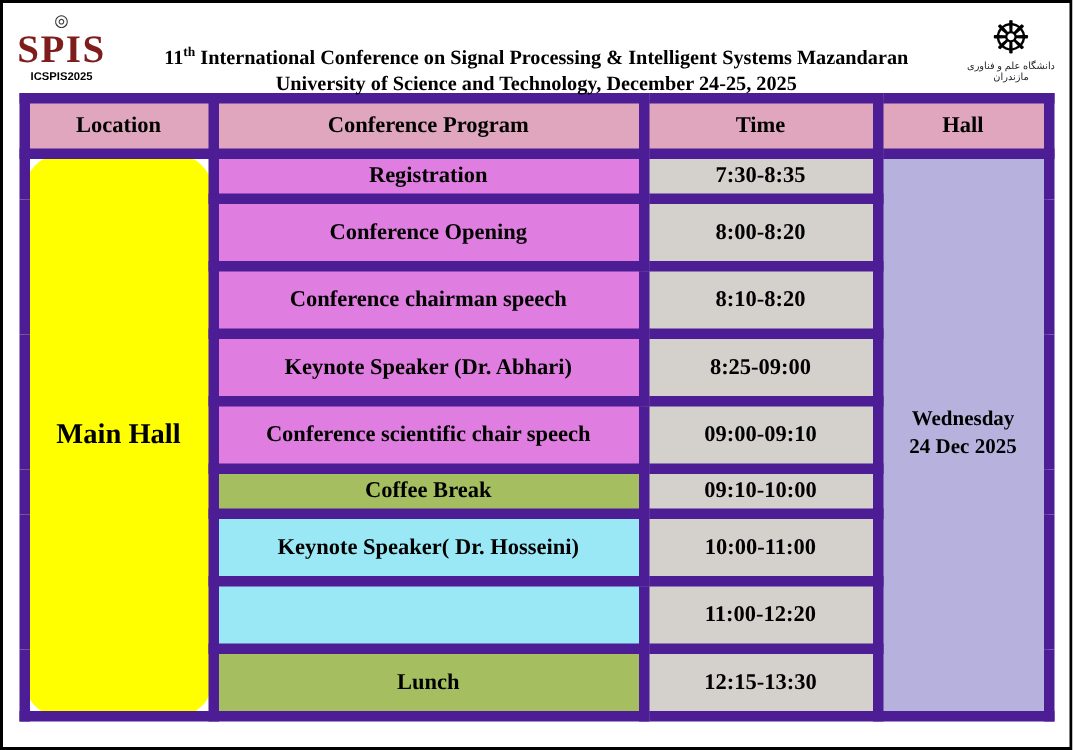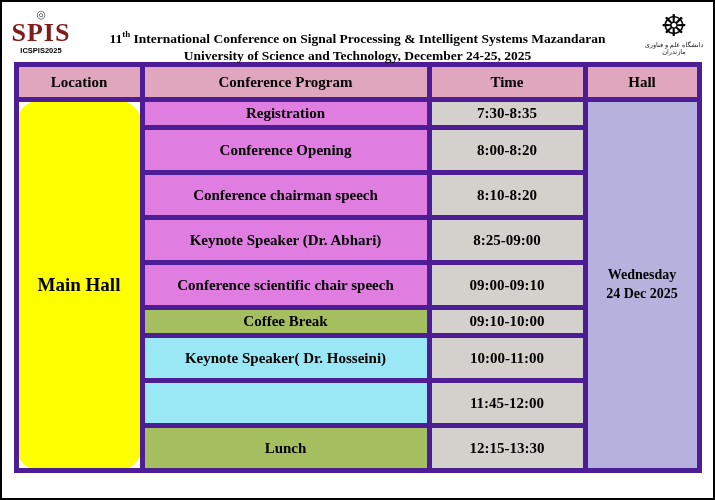--- a/index.html
+++ b/index.html
@@ -94,21 +94,21 @@
   }
 
   table.schedule {
     border-collapse: collapse;
     width: 683px;
     margin: 2px auto 0 auto;
     table-layout: fixed;
   }
   table.schedule th,
   table.schedule td {
-    border: 5px solid #4c1d95;
+    border: 7px solid #4c1d95;
     text-align: center;
     vertical-align: middle;
     font-family: "Liberation Serif", serif;
     font-weight: bold;
     color: #000000;
   }
   table.schedule th {
     background: #dfa6bd;
     font-size: 15px;
     height: 26px;
@@ -215,21 +215,21 @@
         <tr class="row-s">
           <td class="program bg-green">Coffee Break</td>
           <td class="time">09:10-10:00</td>
         </tr>
         <tr class="row-m">
           <td class="program bg-cyan">Keynote Speaker( Dr. Hosseini)</td>
           <td class="time">10:00-11:00</td>
         </tr>
         <tr class="row-m">
           <td class="program bg-cyan"></td>
-          <td class="time">11:45-12:00</td>
+          <td class="time">11:00-12:20</td>
         </tr>
         <tr class="row-m">
           <td class="program bg-green">Lunch</td>
           <td class="time">12:15-13:30</td>
         </tr>
       </tbody>
   </table>
 
 </div>
 

